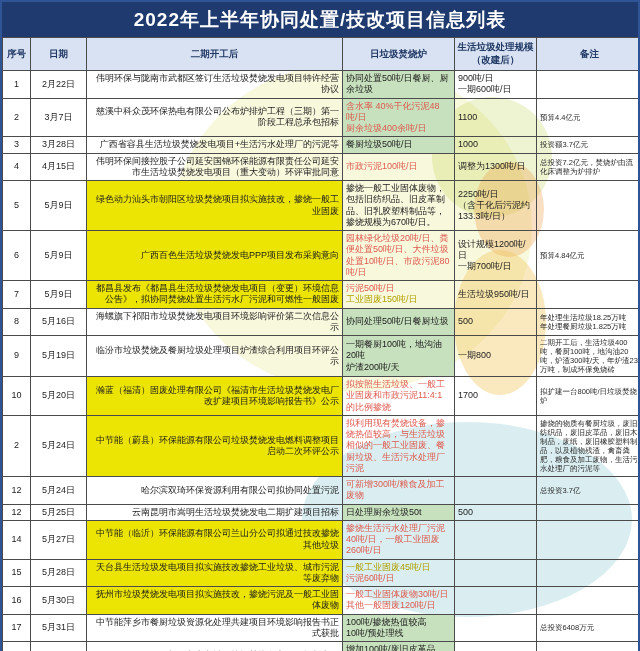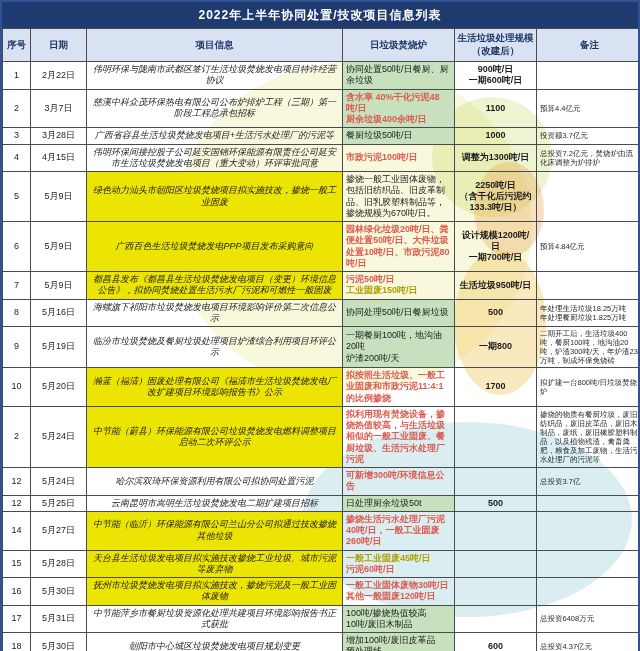--- a/index.html
+++ b/index.html
@@ -11,45 +11,45 @@
   }
   .watermark{position:absolute;inset:0;z-index:0;pointer-events:none;}
   .wm{position:absolute;border-radius:50%;}
   .wm1{left:170px;top:60px;width:360px;height:330px;background:rgba(212,214,44,0.16);}
   .wm2{left:452px;top:248px;width:92px;height:145px;background:rgba(242,198,88,0.38);}
   .wm3{left:300px;top:420px;width:330px;height:195px;background:rgba(88,178,192,0.22);}
   .wm4{left:472px;top:160px;width:70px;height:95px;background:rgba(236,152,60,0.30);}
   .wm5{left:430px;top:95px;width:120px;height:120px;background:rgba(188,208,70,0.25);}
   .titlebar{
     position:relative;z-index:1;background:var(--title_bg);color:var(--title_fg);
-    font-size:12px;font-weight:bold;text-align:center;padding:5px 0 4px;
+    font-size:19px;font-weight:bold;text-align:center;padding:5px 0 4px;
     letter-spacing:1px;
   }
   table{
     position:relative;z-index:1;border-collapse:collapse;table-layout:fixed;
     width:640px;background:transparent;
   }
   col.c1{width:28px;}col.c2{width:56px;}col.c3{width:256px;}
   col.c4{width:112px;}col.c5{width:82px;}col.c6{width:106px;}
   th,td{border:1px solid #4b4b4b;padding:2px 3px;vertical-align:middle;overflow:hidden;}
   thead th{
     background:var(--header_bg);color:var(--header_fg);font-size:9.5px;font-weight:bold;
     text-align:center;white-space:pre-line;padding:3px 2px;
   }
   td{font-size:9px;line-height:1.25;color:#1c1c1c;}
   .c-num,.c-date{text-align:center;white-space:nowrap;}
-  .c-proj{text-align:center;font-style:italic;}
+  .c-proj{text-align:right;}
   .c-cont{text-align:left;}
-  .c-scale{text-align:center;white-space:pre-line;font-weight:bold;}
+  .c-scale{white-space:pre-line;}
   .c-remark{font-size:7.5px;line-height:1.2;text-align:left;white-space:pre-line;color:#2a2a2a;}
   .bg-green{background:var(--green_bg);}
   .bg-yellow{background:var(--yellow_hl);}
   .seg{display:block;}
-  .t-red{color:var(--red_text);font-weight:bold;}
-  .t-olive{color:var(--olive_text);font-weight:bold;}
+  .t-red{color:var(--red_text);font-weight:normal;}
+  .t-olive{color:var(--olive_text);font-weight:normal;}
   .t-black{color:#1c1c1c;}
 </style>
 </head>
 <body>
 
 <div class="sheet">
   <div class="watermark">
     <div class="wm wm1"></div>
     <div class="wm wm5"></div>
     <div class="wm wm4"></div>
@@ -65,21 +65,21 @@
         <col class="c2">
         <col class="c3">
         <col class="c4">
         <col class="c5">
         <col class="c6">
     </colgroup>
     <thead>
       <tr>
         <th>序号</th>
         <th>日期</th>
-        <th>项目信息</th>
+        <th>二期开工后</th>
         <th>日垃圾焚烧炉</th>
         <th>生活垃圾处理规模
 （改建后）</th>
         <th>备注</th>
       </tr>
     </thead>
     <tbody>
         <tr>
           <td class="c-num">1</td>
           <td class="c-date">2月22日</td>
@@ -195,21 +195,21 @@
             <div class="seg t-red">拟利用现有焚烧设备，掺烧热值较高，与生活垃圾相似的一般工业固废、餐厨垃圾、生活污水处理厂污泥</div>
           </td>
           <td class="c-scale"></td>
           <td class="c-remark">掺烧的物质有餐厨垃圾，废旧纺织品，废旧皮革品，废旧木制品，废纸，废旧橡胶塑料制品，以及植物残渣，禽畜粪肥，粮食及加工废物，生活污水处理厂的污泥等</td>
         </tr>
         <tr>
           <td class="c-num">12</td>
           <td class="c-date">5月24日</td>
           <td class="c-proj">哈尔滨双琦环保资源利用有限公司拟协同处置污泥</td>
           <td class="c-cont">
-            <div class="seg t-red">可新增300吨/环境信息公告</div>
+            <div class="seg t-red">可新增300吨/粮食及加工废物</div>
           </td>
           <td class="c-scale"></td>
           <td class="c-remark">总投资3.7亿</td>
         </tr>
         <tr>
           <td class="c-num">12</td>
           <td class="c-date">5月25日</td>
           <td class="c-proj">云南昆明市嵩明生活垃圾焚烧发电二期扩建项目招标</td>
           <td class="c-cont bg-green">
             <div class="seg t-black">日处理厨余垃圾50t</div>
@@ -248,21 +248,21 @@
           </td>
           <td class="c-scale"></td>
           <td class="c-remark"></td>
         </tr>
         <tr>
           <td class="c-num">17</td>
           <td class="c-date">5月31日</td>
           <td class="c-proj">中节能萍乡市餐厨垃圾资源化处理共建项目环境影响报告书正式获批</td>
           <td class="c-cont bg-green">
             <div class="seg t-black">100吨/掺烧热值较高</div>
-            <div class="seg t-black">10吨/废旧木制品</div>
+            <div class="seg t-black">10吨/预处理线</div>
           </td>
           <td class="c-scale"></td>
           <td class="c-remark">总投资6408万元</td>
         </tr>
         <tr>
           <td class="c-num">18</td>
           <td class="c-date">5月30日</td>
           <td class="c-proj">朝阳市中心城区垃圾焚烧发电项目规划变更</td>
           <td class="c-cont bg-green">
             <div class="seg t-black">增加100吨/废旧皮革品</div>

